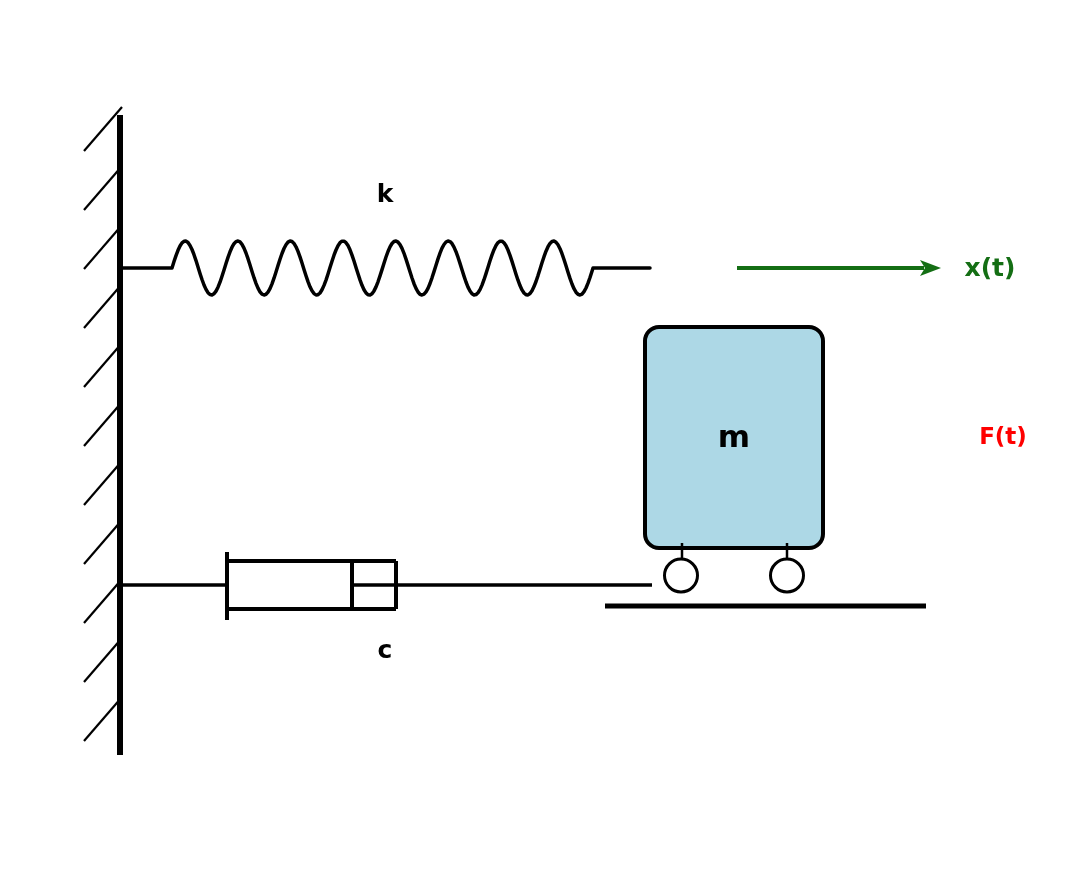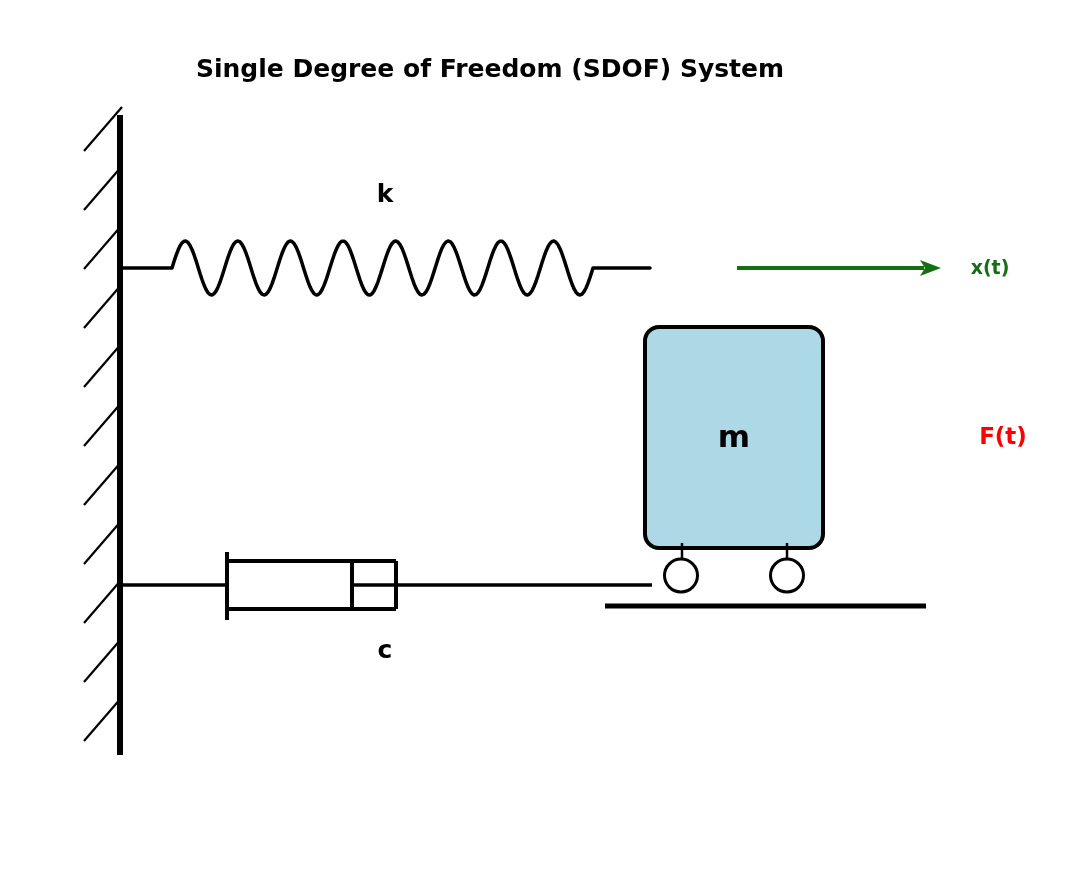--- a/index.html
+++ b/index.html
@@ -22,21 +22,21 @@
     transform: translate(-50%, -50%);
     font-weight: 700;
     color: #000000;
     white-space: nowrap;
     line-height: 1;
   }
   .title-label   { font-size: 25px; }
   .k-label       { font-size: 25px; }
   .c-label       { font-size: 25px; }
   .m-label       { font-size: 31px; }
-  .x-label       { font-size: 19px; color: var(--green, #146e14); }
+  .x-label       { font-size: 25px; color: var(--green, #146e14); }
   .f-label       { font-size: 23px; color: var(--red, #ff0000); }
 
   .stroke-black  { stroke: #000000; fill: none; }
   .wall-line     { stroke-width: 6; }
   .hatch-line    { stroke-width: 2.2; }
   .spring-line   { stroke-width: 3.5; stroke-linecap: round; stroke-linejoin: round; }
   .damper-rod    { stroke-width: 3.5; stroke-linecap: butt; }
   .damper-box    { stroke-width: 4; }
   .mass-rect     { fill: var(--massfill, #add8e6); stroke: #000000; stroke-width: 4; }
   .stem-line     { stroke-width: 2.5; }
@@ -88,21 +88,20 @@
       <circle class="wheel-circle" cx="681" cy="575.5" r="16.5"></circle>
       <circle class="wheel-circle" cx="787" cy="575.5" r="16.5"></circle>
     </g>
 
     <g>
       <line class="arrow-line" x1="737" y1="268" x2="924" y2="268"></line>
       <polygon class="arrow-head" points="941,268 920,260 925,268 920,276"></polygon>
     </g>
   </svg>
 
-  <div class="label title-label" style="left:490px; top:68px;">Single Degree of Freedom (SDOF) System</div>
 
   <div class="label k-label" style="left:385px; top:193px;">k</div>
 
   <div class="label c-label" style="left:385px; top:649px;">c</div>
 
   <div class="label m-label" style="left:734px; top:436px;">m</div>
 
   <div class="label x-label" style="left:990px; top:267px;">x(t)</div>
 
   <div class="label f-label" style="left:1003px; top:436px;">F(t)</div>

